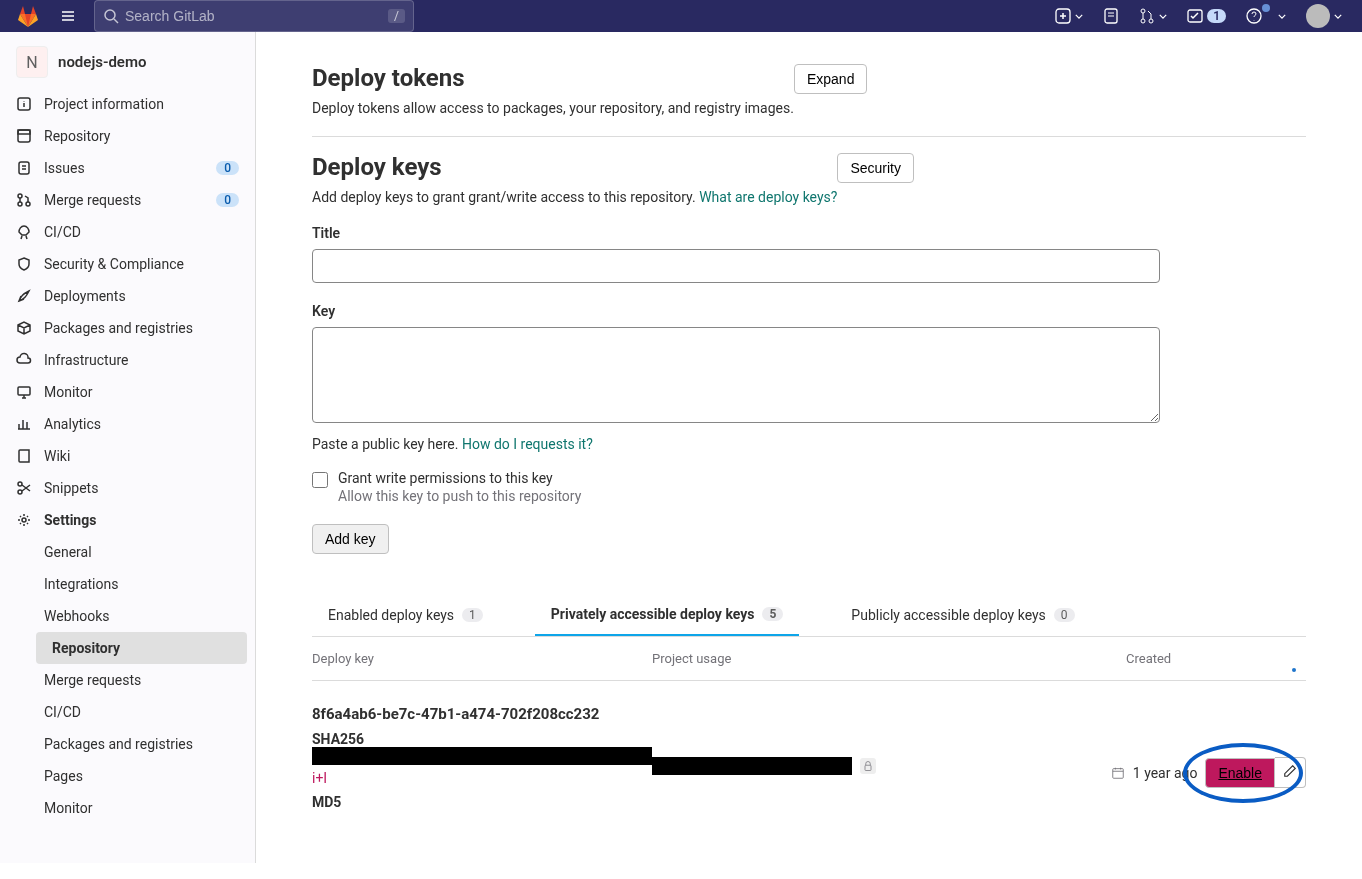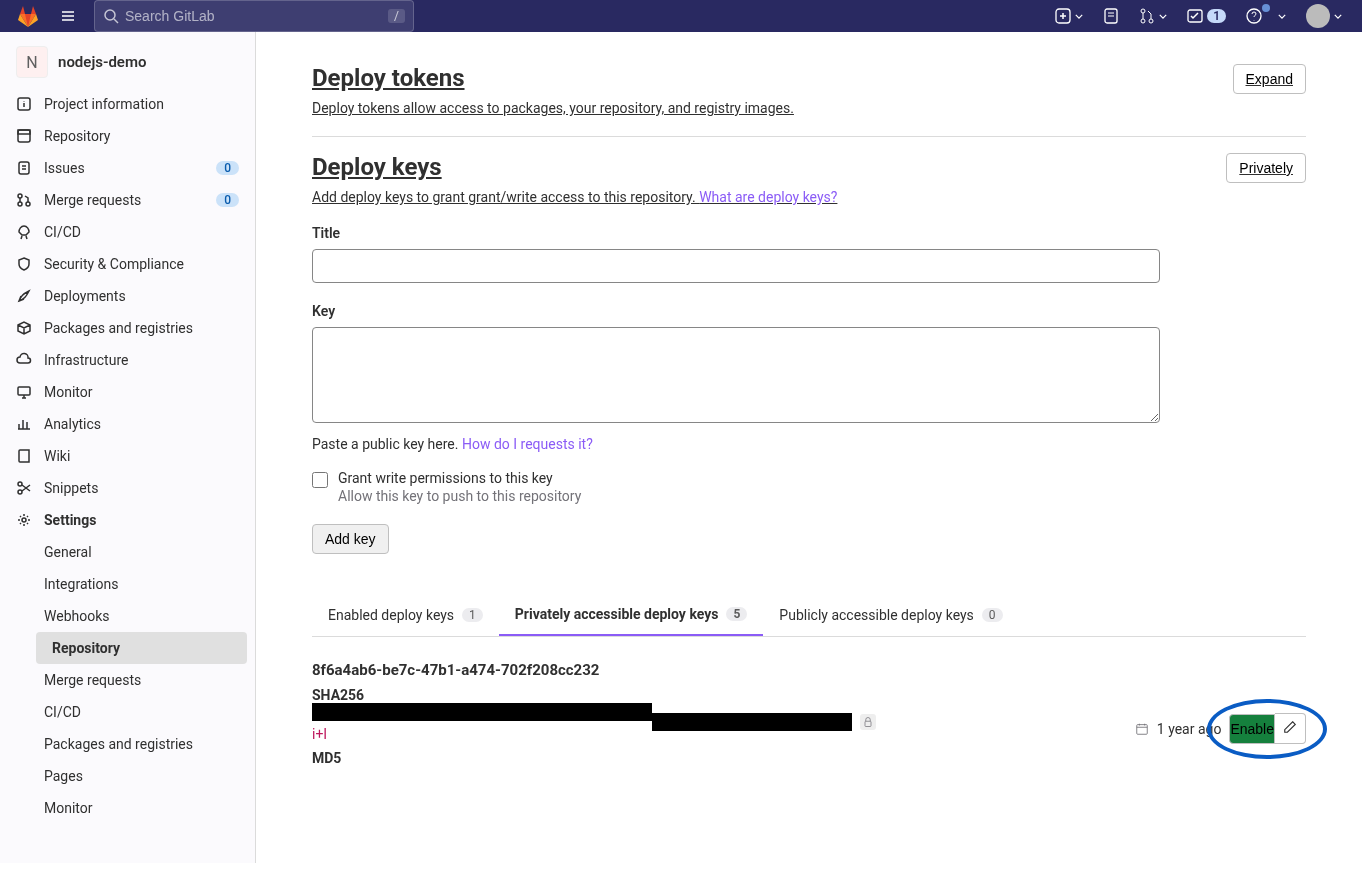--- a/index.html
+++ b/index.html
@@ -23,54 +23,54 @@
 .project-name { font-weight: 600; font-size: 15px; }
 .nav-item { display: flex; align-items: center; padding: 8px 16px; gap: 12px; cursor: pointer; color: #303030; }
 .nav-item .icon { width: 16px; height: 16px; display: flex; align-items: center; justify-content: center; }
 .nav-item.active-bold { font-weight: 700; }
 .nav-badge { margin-left: auto; background: #cbe2f9; color: #0b5cad; border-radius: 10px; padding: 0 8px; font-size: 12px; font-weight: 500; }
 .subnav { padding-left: 28px; }
 .subnav .nav-item { padding: 8px 16px; }
 .subnav .nav-item.active { background: #e0e0e0; font-weight: 700; border-radius: 4px; margin: 0 8px; }
 .main { flex: 1; overflow-y: auto; padding: 16px 56px; }
 .section { border-bottom: 1px solid #dbdbdb; padding: 16px 0 20px; }
-.section-header { display: flex; justify-content: space-between; align-items: flex-start; text-decoration: underline; }
+.section-header { display: flex; justify-content: flex-start; align-items: flex-start; }
 .section-title { font-size: 24px; font-weight: 700; margin-bottom: 8px; }
 .section-desc { color: #303030; font-size: 14px; }
 .btn-outline { background: #fff; border: 1px solid #bfbfbf; border-radius: 4px; padding: 6px 12px; font-size: 14px; cursor: pointer; }
-.link { color: #8b5cf6; cursor: pointer; }
+.link { color: #0f766e; cursor: pointer; }
 .form-label { font-weight: 600; margin-bottom: 8px; display: block; margin-top: 20px; }
 .form-input { width: 848px; border: 1px solid #868686; border-radius: 4px; padding: 8px; font-size: 14px; font-family: inherit; }
 textarea.form-input { height: 96px; resize: vertical; }
 .hint { margin-top: 10px; font-size: 14px; }
 .checkbox-row { display: flex; gap: 10px; margin-top: 18px; align-items: flex-start; }
 .checkbox-row input { width: 16px; height: 16px; margin-top: 2px; }
 .checkbox-label { font-size: 14px; }
 .checkbox-sub { color: #737278; font-size: 14px; margin-top: 2px; }
 .btn-default { background: #f0f0f0; border: 1px solid #bfbfbf; border-radius: 4px; padding: 6px 12px; font-size: 14px; cursor: pointer; margin-top: 20px; }
-.tabs { display: flex; border-bottom: 1px solid #dbdbdb; margin-top: 40px; }
+.tabs { display: flex; border-bottom: 1px solid #dbdbdb; margin-top: 40px; gap: 36px; }
 .tab { padding: 12px 16px; cursor: pointer; display: flex; align-items: center; gap: 8px; }
-.tab.active { border-bottom: 2px solid #8b5cf6; font-weight: 700; }
+.tab.active { border-bottom: 2px solid #0ea5e9; font-weight: 700; }
 .tab-badge { background: #ececef; color: #5c5c5c; border-radius: 10px; padding: 0 7px; font-size: 12px; }
 .table-head { display: flex; padding: 14px 0; border-bottom: 1px solid #dbdbdb; color: #737278; font-size: 13px; position: relative; }
 .col-key { flex: 0 0 340px; }
 .col-usage { flex: 1; }
 .col-created { flex: 0 0 180px; }
 .loader-dot { position: absolute; right: 10px; bottom: 8px; width: 4px; height: 4px; background: #1f75cb; border-radius: 50%; }
 .key-row { display: flex; padding: 24px 0; align-items: flex-start; gap: 0; }
 .key-info { flex: 0 0 340px; }
 .key-name { font-weight: 700; font-size: 15px; }
 .key-algo { font-weight: 700; margin-top: 8px; font-size: 14px; }
 .key-fp { color: #be185d; font-size: 14px; margin-top: 2px; }
 .redacted { background: #000; height: 18px; display: inline-block; }
 .usage-cell { flex: 1; display: flex; align-items: center; gap: 8px; margin-top: 52px; }
 .lock-icon { width: 16px; height: 16px; background: #eee; border-radius: 3px; display: flex; align-items: center; justify-content: center; }
 .created-cell { flex: 0 0 260px; display: flex; align-items: center; justify-content: flex-end; gap: 8px; margin-top: 52px; }
 .enable-group { display: flex; align-items: center; }
-.btn-enable { background: #15803d; border: 1px solid #bfbfbf; border-radius: 4px 0 0 4px; padding: 6px 0; font-size: 14px; cursor: pointer; }
+.btn-enable { background: #be185d; border: 1px solid #bfbfbf; border-radius: 4px 0 0 4px; padding: 6px 12px; font-size: 14px; cursor: pointer; text-decoration: underline; }
 .btn-edit { background: #fff; border: 1px solid #bfbfbf; border-left: none; border-radius: 0 4px 4px 0; padding: 6px 8px; cursor: pointer; }
 .circle-annot { position: absolute; border: 4px solid #0a5cc4; border-radius: 50%; width: 120px; height: 60px; pointer-events: none; }
 .ico { width: 16px; height: 16px; stroke: currentColor; fill: none; stroke-width: 1.5; }
 </style>
 </head>
 <body>
 
 <div class="header">
   <div class="logo">
     <svg viewBox="0 0 24 24">
@@ -319,21 +319,21 @@
     </div>
 
     <div class="section" style="border-bottom:none">
       <div class="section-header">
         <div>
           <div class="section-title">Deploy keys</div>
           <div class="section-desc">
             <span>Add deploy keys to grant grant/write access to this repository. </span><span class="link">What are deploy keys?</span>
           </div>
         </div>
-        <button class="btn-outline">Privately</button>
+        <button class="btn-outline">Security</button>
       </div>
 
       <label class="form-label">Title</label>
       <input class="form-input" style="">
 
       <label class="form-label">Key</label>
       <textarea class="form-input" style=""></textarea>
 
       <div class="hint">
         <span>Paste a public key here. </span><span class="link">How do I requests it?</span>
@@ -357,20 +357,26 @@
         <div class="tab active">
             <span>Privately accessible deploy keys</span>
             <span class="tab-badge">5</span>
           </div>
         <div class="tab">
             <span>Publicly accessible deploy keys</span>
             <span class="tab-badge">0</span>
           </div>
       </div>
 
+      <div class="table-head">
+        <div class="col-key">Deploy key</div>
+        <div class="col-usage">Project usage</div>
+        <div class="col-created">Created</div>
+        <div class="loader-dot"></div>
+      </div>
 
       <div class="key-row" style="position:relative">
         <div class="key-info">
           <div class="key-name">8f6a4ab6-be7c-47b1-a474-702f208cc232</div>
           <div class="key-algo">SHA256</div>
           <span class="redacted" style="width:340px"></span>
           <div class="key-fp">i+I</div>
           <div class="key-algo">MD5</div>
         </div>
         <div class="usage-cell">

